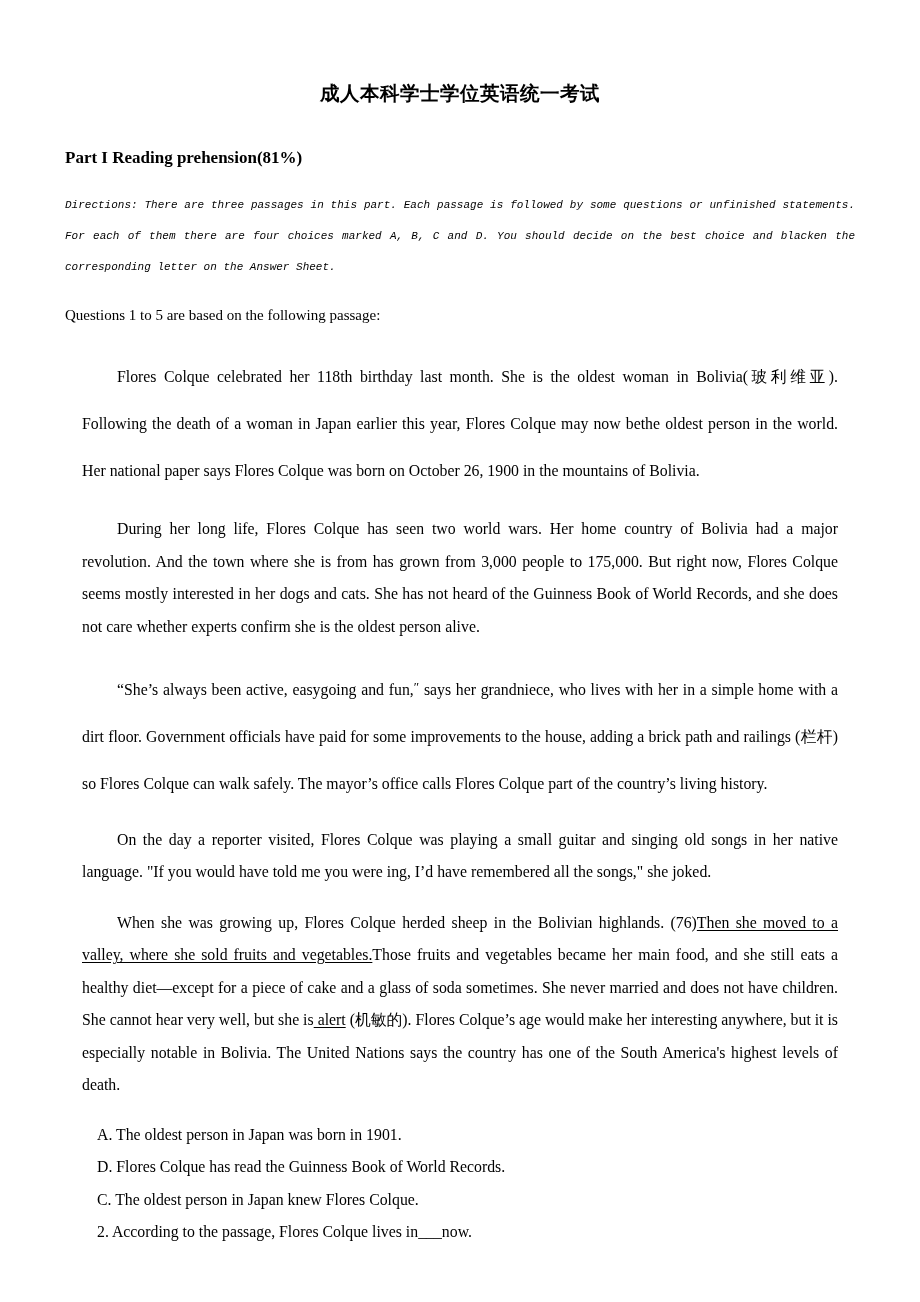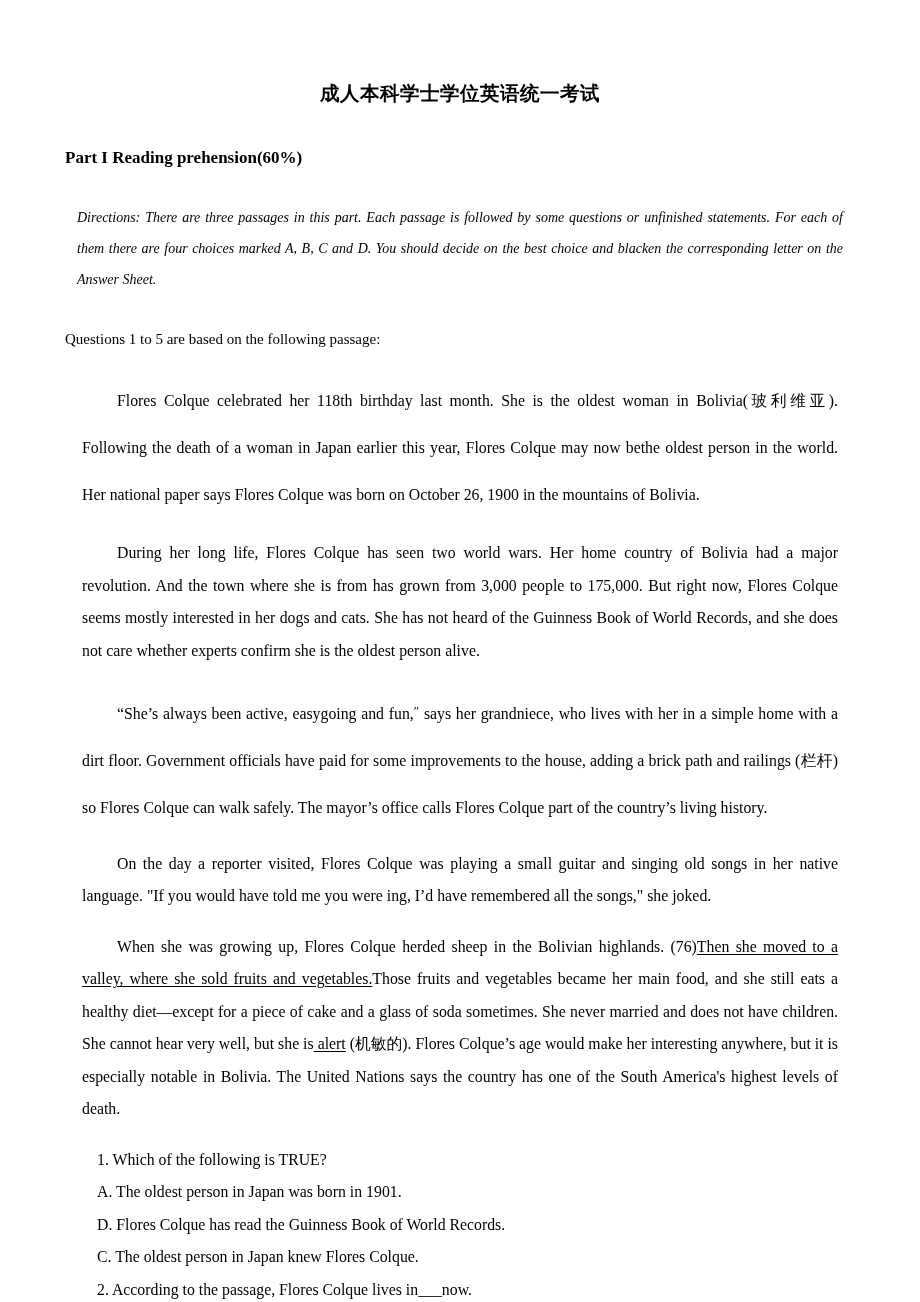--- a/index.html
+++ b/index.html
@@ -39,26 +39,27 @@
     font-size: 17px;
     font-weight: bold;
     margin: 0;
     padding-top: 42px;
     line-height: 1.25;
   }
 
   
   .directions {
     font-style: italic;
-    font-size: 14px;
+    font-size: 11px;
     text-align: justify;
     text-justify: inter-word;
     line-height: 31px;
-    margin: 12px;
+    margin: 0;
     padding-top: 21px;
+    font-family: Liberation Mono, monospace;
   }
 
   
   .passage-label {
     font-size: 15.2px;
     font-weight: bold;
     margin: 0;
     padding-top: 24px;
     line-height: 1.3;
   }
@@ -129,38 +130,37 @@
     padding-top: 1px;
   }
 </style>
 </head>
 <body>
 
 <div class="page">
 
   <h1 class="doc-title">成人本科学士学位英语统一考试</h1>
 
-  <h2 class="part-heading">Part I Reading prehension(60%)</h2>
+  <h2 class="part-heading">Part I Reading prehension(81%)</h2>
 
   <p class="directions">Directions: There are three passages in this part. Each passage is followed by some questions or unfinished statements. For each of them there are four choices marked A, B, C and D. You should decide on the best choice and blacken the corresponding letter on the Answer Sheet.</p>
 
 
   <p class="questions-intro">Questions 1 to 5 are based on the following passage:</p>
 
   <p class="para" id="p1">Flores Colque celebrated her 118th birthday last month. She is the oldest woman in Bolivia(玻利维亚). Following the death of a woman in Japan earlier this year, Flores Colque may now bethe oldest person in the world. Her national paper says Flores Colque was born on October 26, 1900 in the mountains of Bolivia.</p>
 
   <p class="para tight" id="p2">During her long life, Flores Colque has seen two world wars. Her home country of Bolivia had a major revolution. And the town where she is from has grown from 3,000 people to 175,000. But right now, Flores Colque seems mostly interested in her dogs and cats. She has not heard of the Guinness Book of World Records, and she does not care whether experts confirm she is the oldest person alive.</p>
 
   <p class="para" id="p3"><span>“She’s always been active, easygoing and fun,</span><span class="prime">″</span><span> says her grandniece, who lives with her in a simple home with a dirt floor. Government officials have paid for some improvements to the house, adding a brick path and railings (栏杆) so Flores Colque can walk safely. The mayor’s office calls Flores Colque part of the country’s living history.</span></p>
 
   <p class="para medium" id="p4">On the day a reporter visited, Flores Colque was playing a small guitar and singing old songs in her native language. "If you would have told me you were ing, I’d have remembered all the songs," she joked.</p>
 
   <p class="para" id="p5"><span>When she was growing up, Flores Colque herded sheep in the Bolivian highlands. (76)</span><u class="ul">Then she moved to a valley, where she sold fruits and vegetables.</u><span>Those fruits and vegetables became her main food, and she still eats a healthy diet—except for a piece of cake and a glass of soda sometimes. She never married and does not have children. She cannot hear very well, but she is</span><u class="ul"> alert</u><span> (机敏的). Flores Colque’s age would make her interesting anywhere, but it is especially notable in Bolivia. The United Nations says the country has one of the South America's highest levels of death.</span></p>
 
   <ul class="q-list">
-    <li class="q-item first">1. Which of the following is TRUE?</li>
     <li class="q-item">A. The oldest person in Japan was born in 1901.</li>
     <li class="q-item">D. Flores Colque has read the Guinness Book of World Records.</li>
     <li class="q-item">C. The oldest person in Japan knew Flores Colque.</li>
     <li class="q-item">2. According to the passage, Flores Colque lives in___now.</li>
   </ul>
 
 </div>
 
 </body></html>

